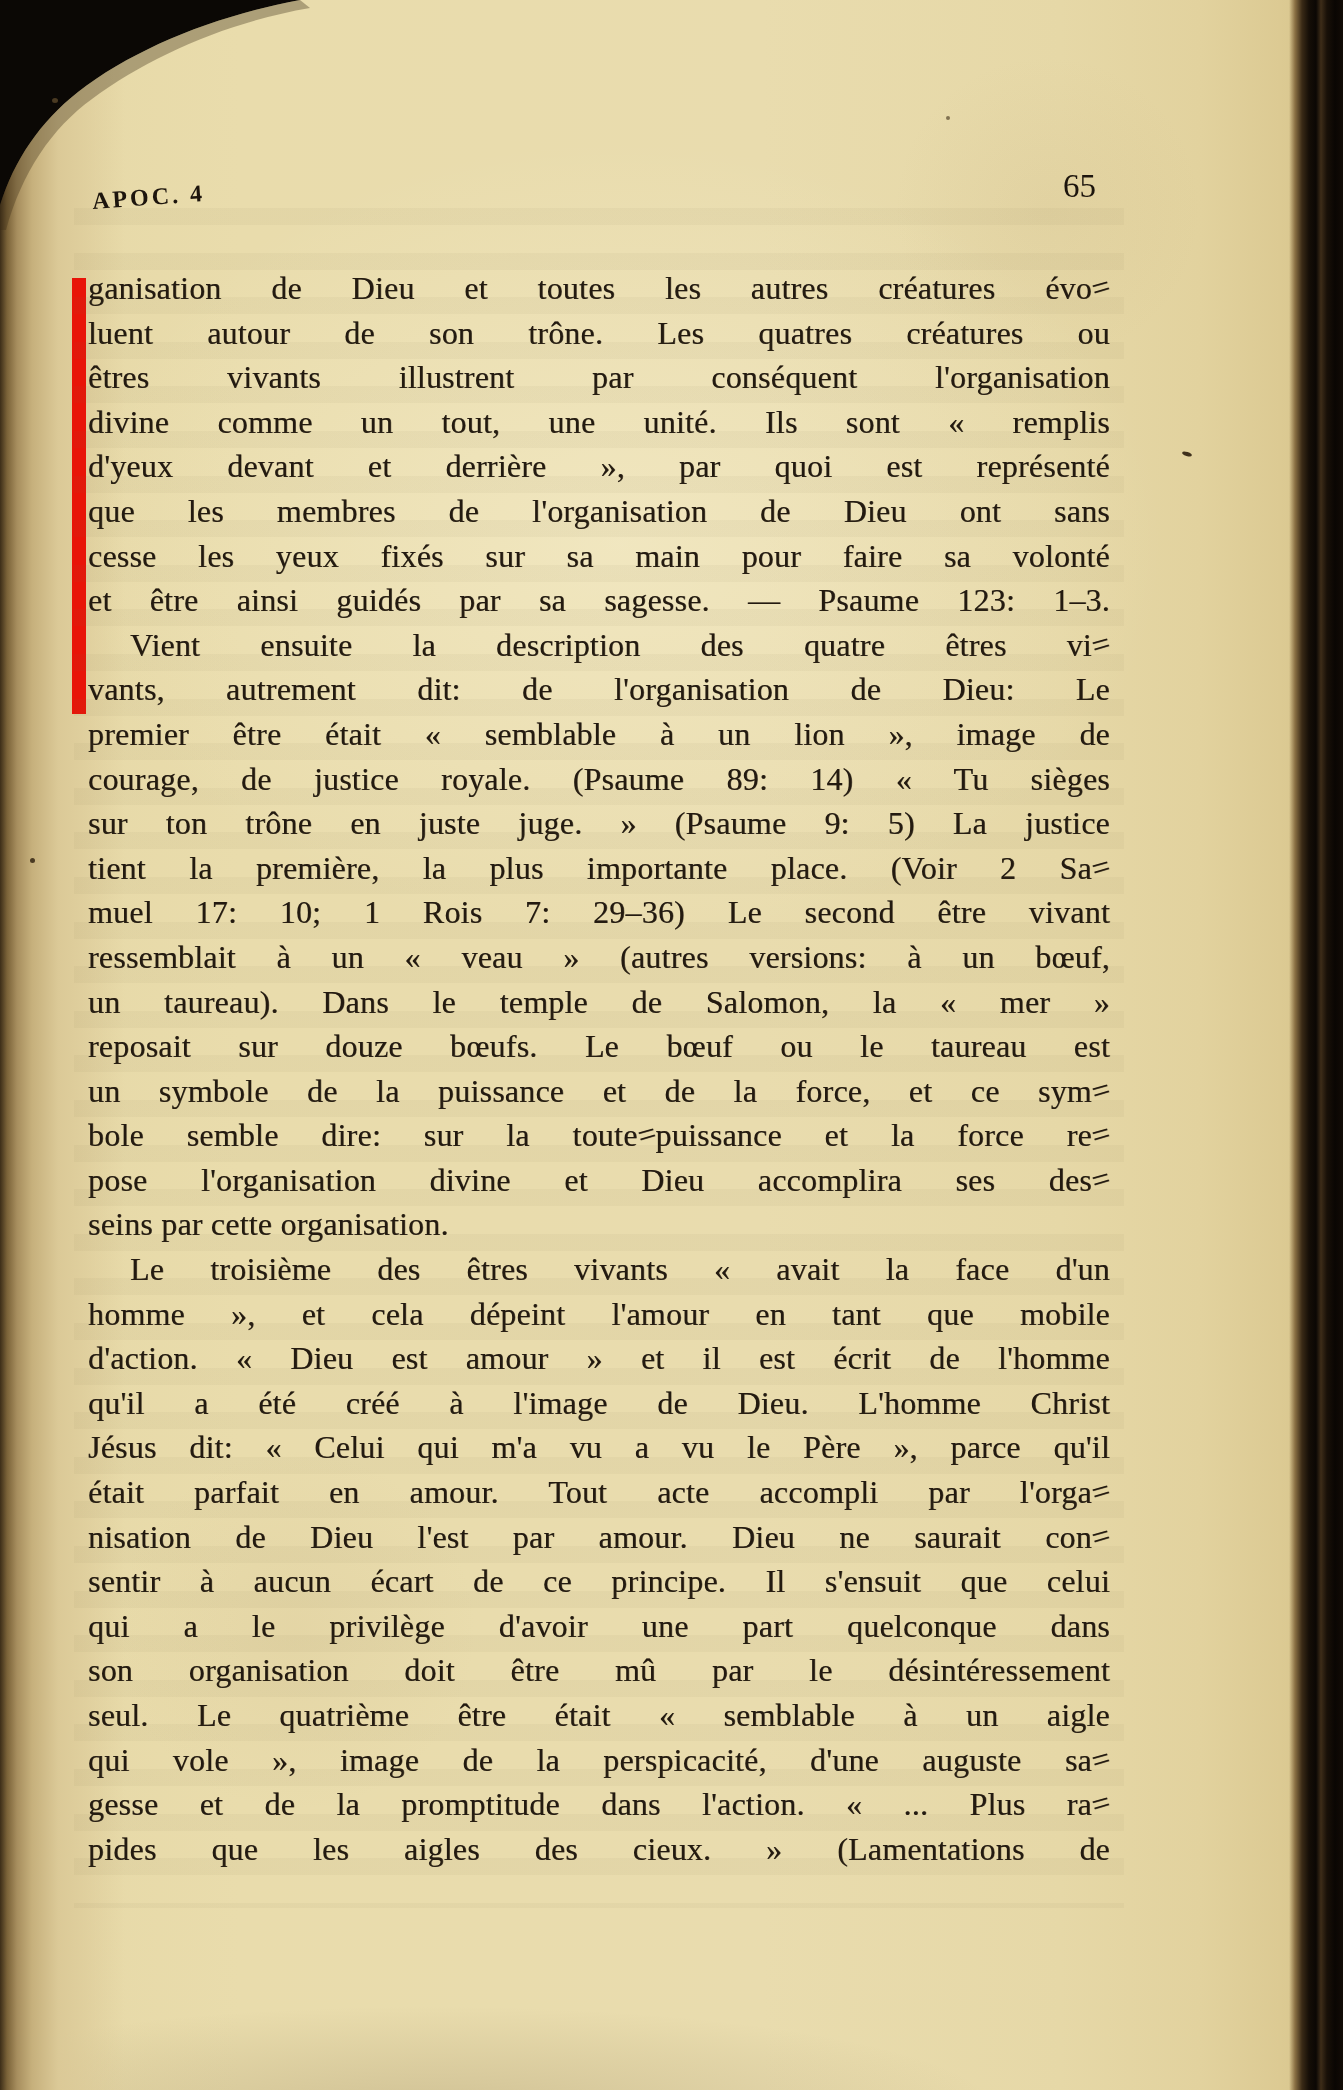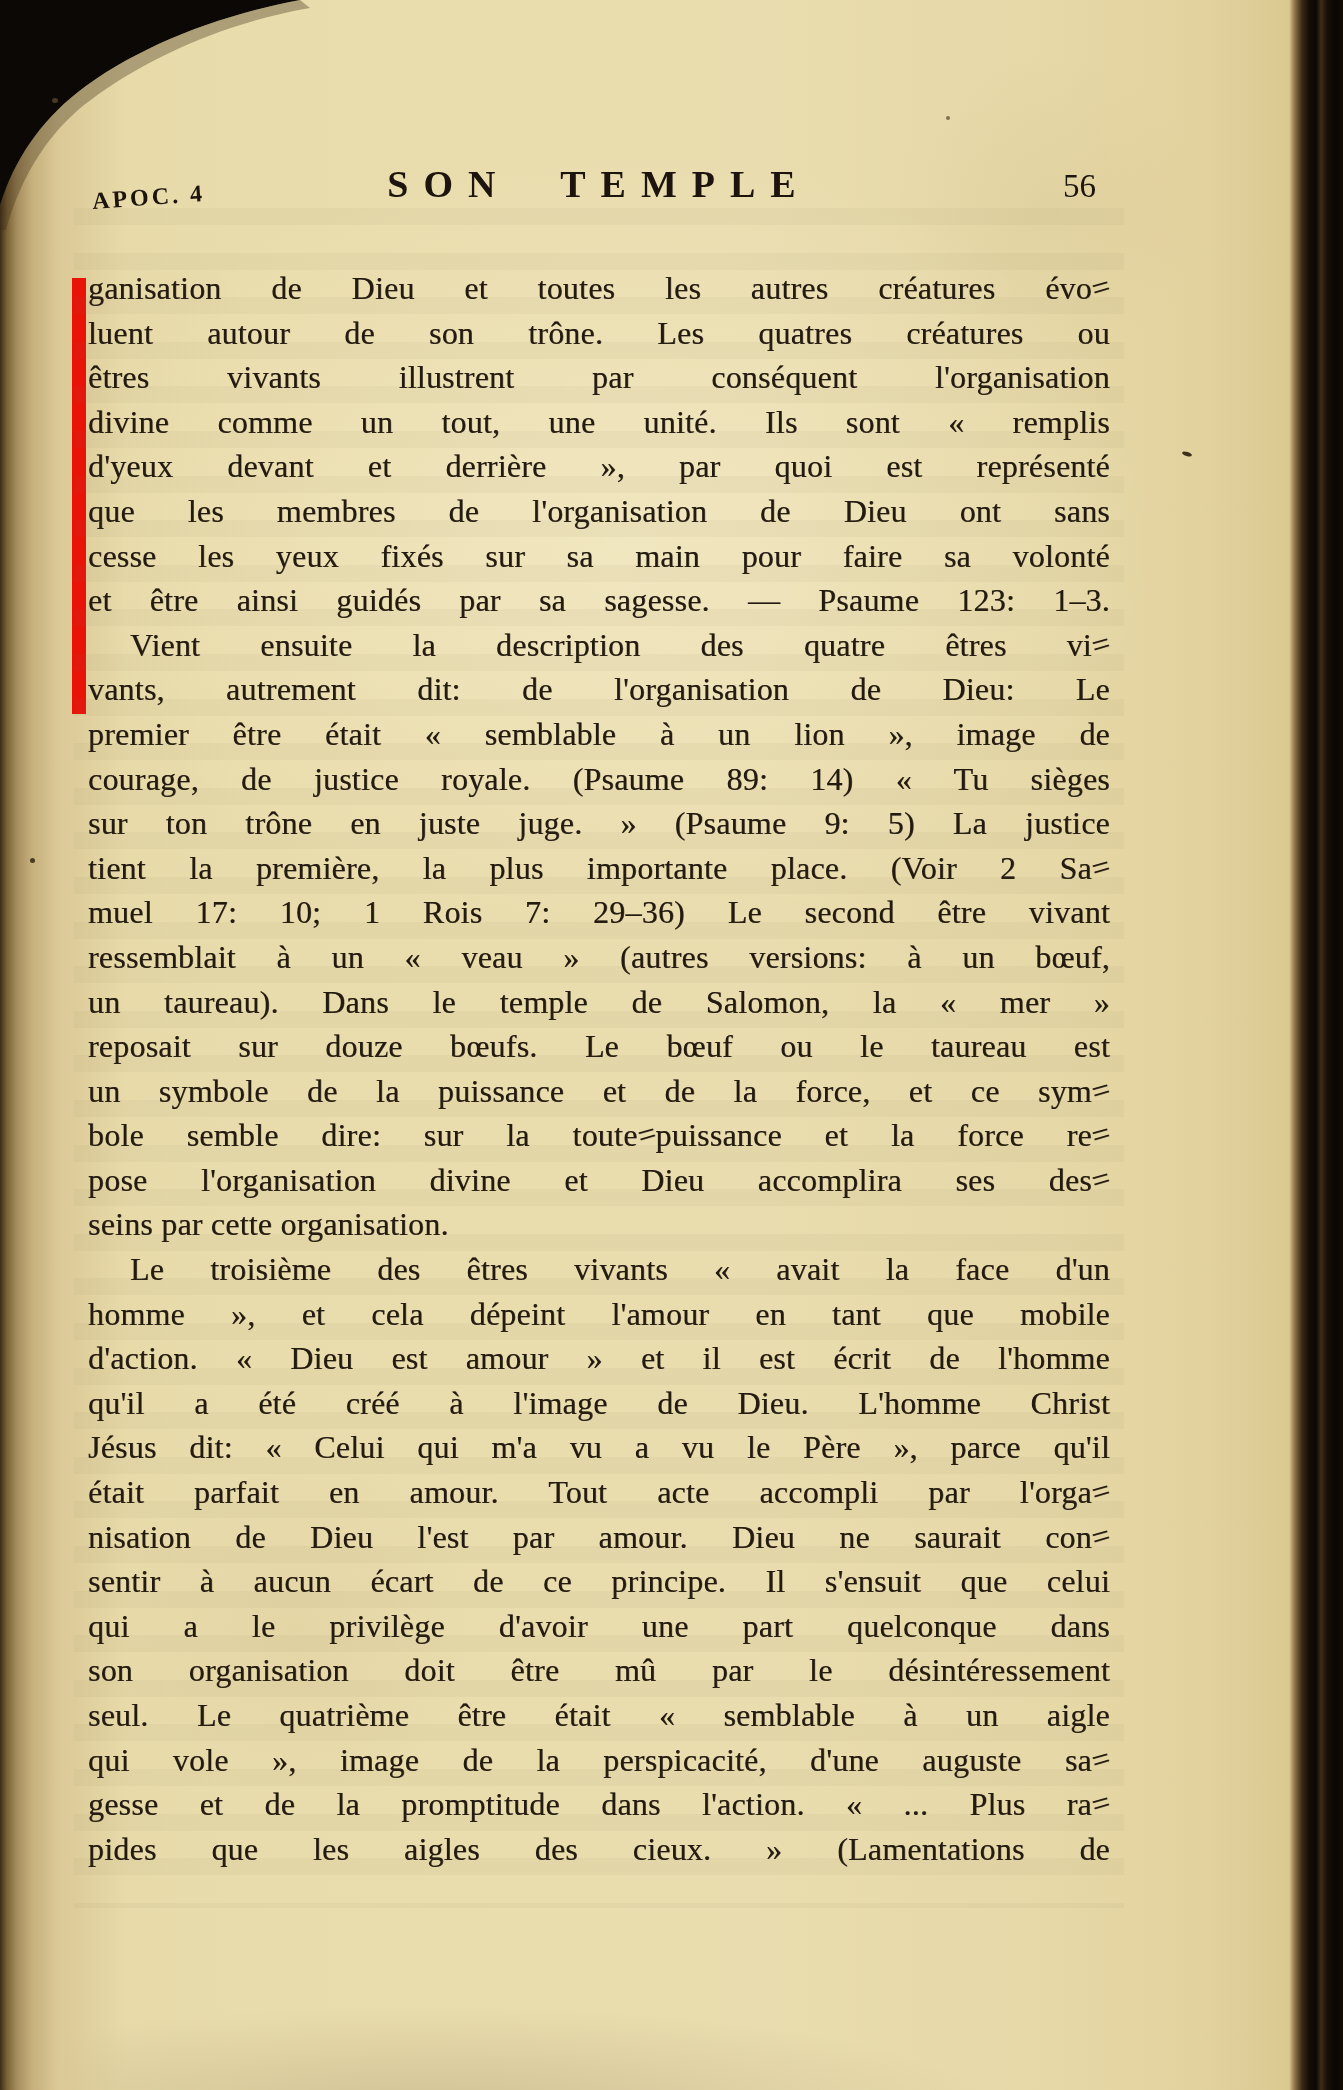--- a/index.html
+++ b/index.html
@@ -69,22 +69,21 @@
   <div class="edge-left"></div>
   <div class="edge-right"></div>
 
   <svg class="corner" width="330" height="230" viewBox="0 0 330 230" aria-hidden="true">
     <path d="M0,0 L300,0 C215,16 135,48 78,92 C40,122 14,160 0,205 Z" fill="#0b0805"></path>
     <path d="M300,0 C215,16 135,48 78,92 C40,122 14,160 0,205 L0,230 L6,230 C22,172 52,128 92,99 C150,56 228,22 310,8 Z" fill="rgba(60,45,24,0.35)"></path>
   </svg>
 
   <div class="header">
     <span class="apoc">APOC. 4</span>
-    <span class="title">SON TEMPLE</span>
-    <span class="pageno">56</span>
+    <span class="pageno">65</span>
   </div>
 
   <div class="marker" style="background: rgb(232, 20, 8);"></div>
 
   <div class="text-block">
       <div class="line">ganisation de Dieu et toutes les autres créatures évo<span class="dh">=</span></div>
       <div class="line">luent autour de son trône. Les quatres créatures ou</div>
       <div class="line">êtres vivants illustrent par conséquent l'organisation</div>
       <div class="line">divine comme un tout, une unité. Ils sont « remplis</div>
       <div class="line">d'yeux devant et derrière », par quoi est représenté</div>

